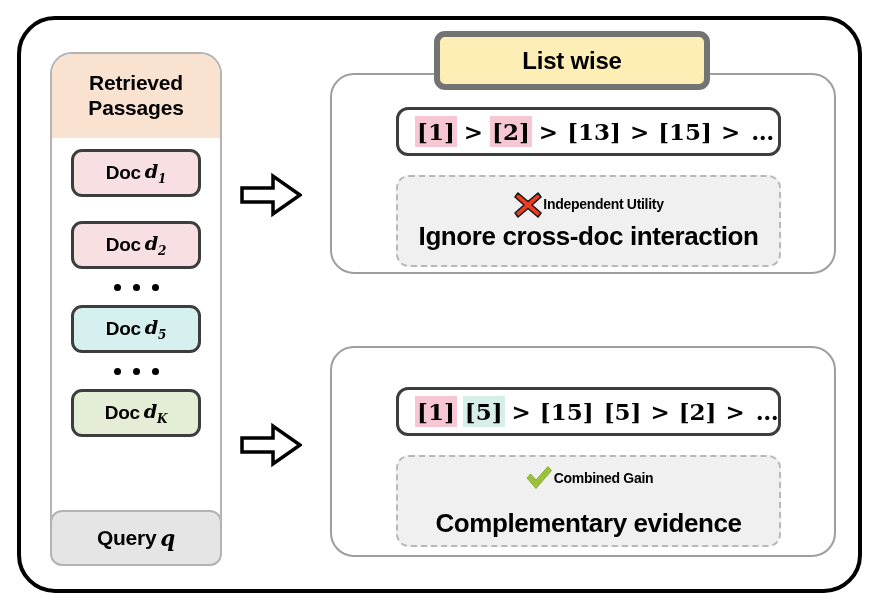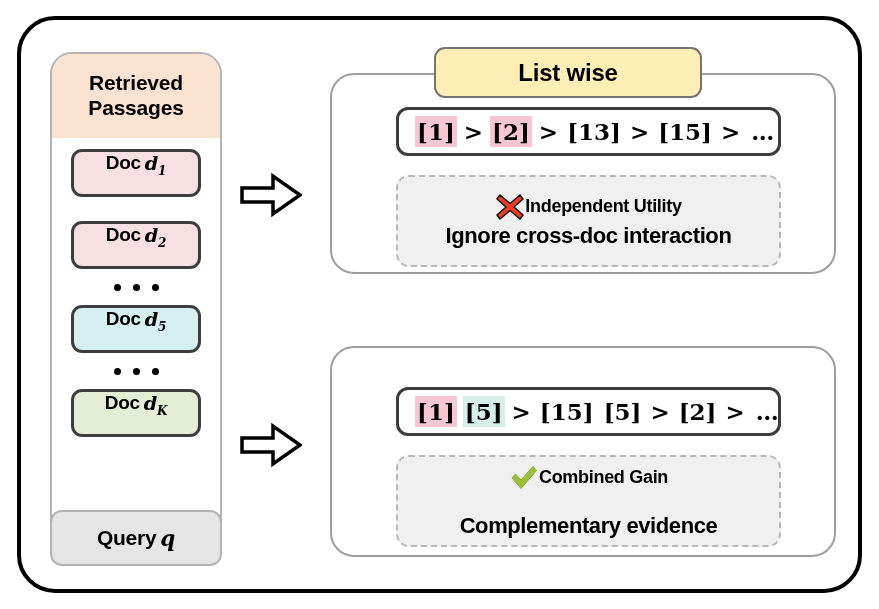--- a/index.html
+++ b/index.html
@@ -77,21 +77,21 @@
     padding-top: 11px;
     box-sizing: border-box;
   }
   .doc-box {
     width: 130px;
     height: 48px;
     border: 3px solid #3d3d3d;
     border-radius: 11px;
     box-sizing: border-box;
     display: flex;
-    align-items: flex-start;
+    align-items: center;
     justify-content: center;
     font-size: 19px;
     font-weight: bold;
     letter-spacing: -0.3px;
   }
   .doc-box.pink  { background: #f7dfe2; }
   .doc-box.mint  { background: #d6efef; }
   .doc-box.green { background: #e4eed6; }
 
   .doc-gap { height: 24px; }
@@ -169,23 +169,23 @@
     border-radius: 11px;
     display: flex;
     align-items: center;
     justify-content: center;
     font-size: 24px;
     font-weight: bold;
     letter-spacing: -0.2px;
     z-index: 5;
   }
   .badge-listwise {
-    left: 434px; top: 47px; width: 264px;
+    left: 434px; top: 31px; width: 264px;
     background: #fdeeb6;
-    border: 2px solid #737373;
+    border: 6px solid #737373;
   }
   .badge-setlistwise {
     left: 434px; top: 327px; width: 264px;
     background: #aec1e2;
   }
 
   .rank-row {
     position: absolute;
     border: 3px solid #3d3d3d;
     border-radius: 12px;
@@ -226,27 +226,27 @@
     padding: 6px 10px;
   }
   .note-top    { left: 396px; top: 175px; width: 385px; height: 92px; }
   .note-bottom { left: 396px; top: 455px; width: 385px; height: 92px; justify-content: space-between; }
 
   .note-line1 {
     display: flex;
     align-items: center;
     justify-content: center;
     gap: 0;
-    font-size: 18px;
+    font-size: 14px;
     font-weight: bold;
     letter-spacing: -0.3px;
     line-height: 1.2;
   }
   .note-line2 {
-    font-size: 22px;
+    font-size: 26px;
     font-weight: bold;
     letter-spacing: -0.4px;
     line-height: 1.25;
     text-align: center;
   }
   .mark-icon { width: 30px; height: 30px; flex: 0 0 30px; }
   .mark-icon svg { display: block; width: 100%; height: 100%; }
 </style>
 </head>
 <body>

